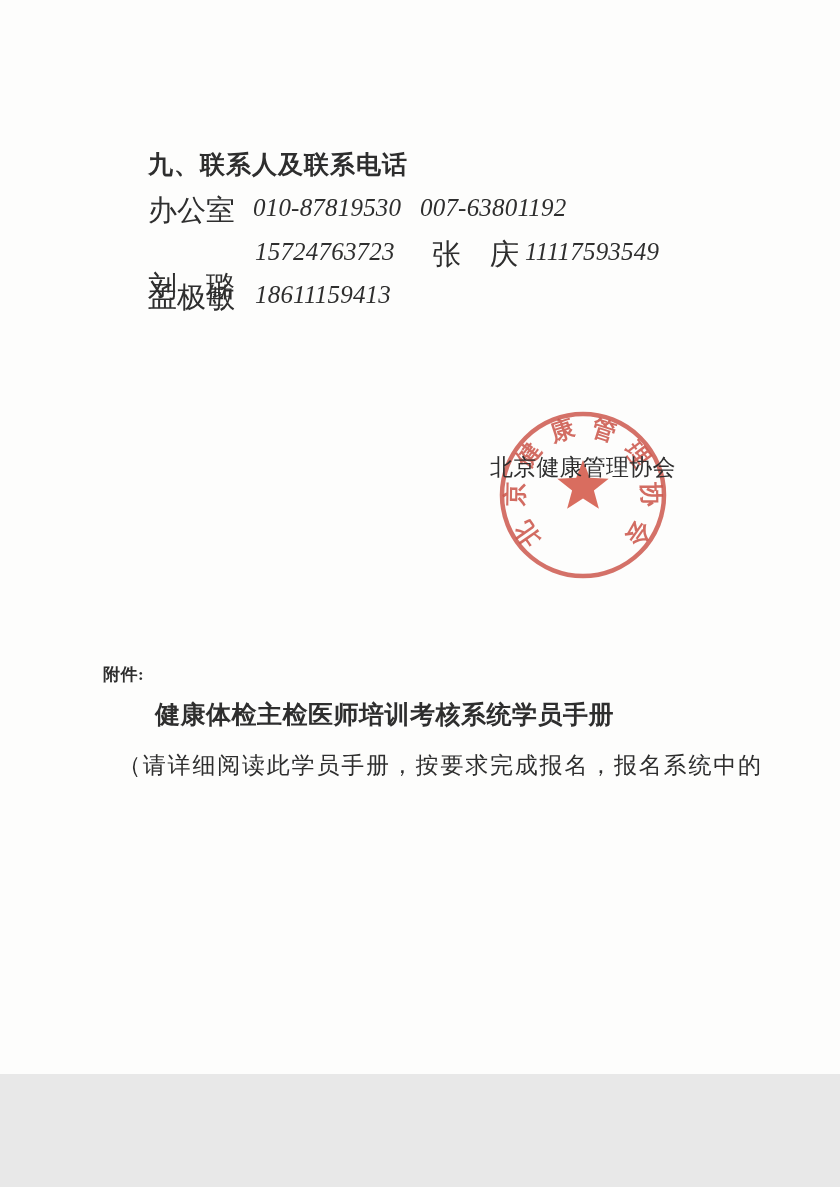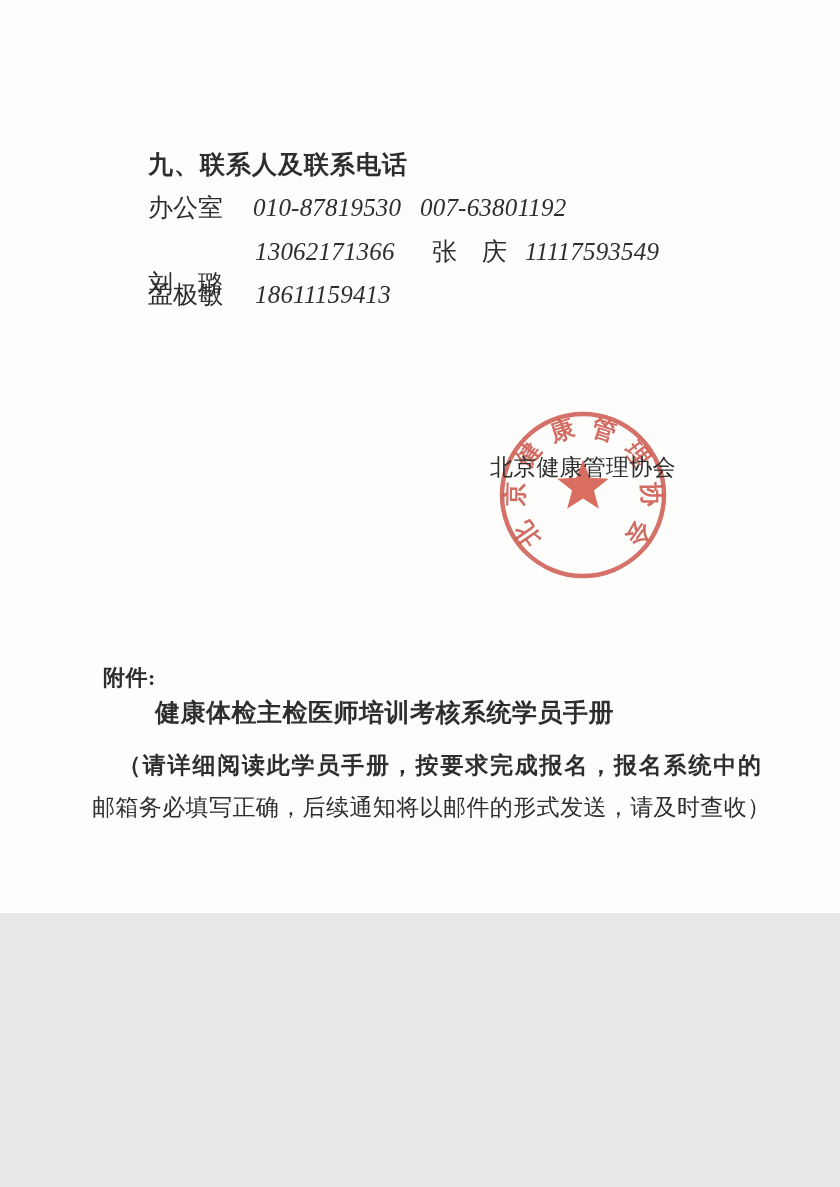--- a/index.html
+++ b/index.html
@@ -1,59 +1,59 @@
 <!DOCTYPE html>
 <html><head>
 <meta charset="utf-8">
 <style>
   html,body{margin:0;padding:0;background:#e8e8e8;}
   .page{
     position:relative;
-    width:840px;height:913px;
+    width:840px;height:1074px;
     margin:0 auto;
     background:#fdfdfc;
     overflow:hidden;
     font-family:"Liberation Serif","DejaVu Serif",serif;
     color:#2e2e2e;
   }
   .abs{position:absolute;white-space:nowrap;line-height:1.15;}
   .bold{font-weight:bold;}
   .heading{left:148px;top:151px;font-size:25px;letter-spacing:1px;}
   
   .r1{top:194px;} .r2{top:238px;} .r3{top:281px;}
-  .cseg{position:absolute;font-size:25px;}
+  .cseg{position:absolute;font-size:29px;}
   .cnum{position:absolute;font-size:25px;letter-spacing:0.2px;font-style:italic;}
   
   .stamp{left:496px;top:408px;z-index:1;mix-blend-mode:multiply;opacity:0.9;}
   
   .sig-org{left:490px;top:455px;font-size:23px;letter-spacing:0.2px;z-index:2;}
   .sig-date{left:488px;top:497px;font-size:23px;letter-spacing:0.8px;z-index:2;}
   
-  .attach-label{left:103px;top:665px;font-size:22px;letter-spacing:0.5px;}
-  .attach-title{left:155px;top:701px;font-size:25px;letter-spacing:0.5px;font-family:Liberation Mono, monospace;}
-  .note1{left:118px;top:753px;font-size:23px;letter-spacing:1.8px;font-weight:bold;}
+  .attach-label{left:103px;top:665px;font-size:17px;letter-spacing:0.5px;}
+  .attach-title{left:155px;top:701px;font-size:25px;letter-spacing:0.5px;}
+  .note1{left:118px;top:753px;font-size:23px;letter-spacing:1.8px;}
   .note2{left:92px;top:795px;font-size:23px;letter-spacing:0.4px;}
   .pagenum{left:406px;top:1102px;font-size:15px;color:#4a4a4a;letter-spacing:0;}
 </style>
 </head>
 <body>
 
 <div class="page">
 
   <div class="abs heading bold">九、联系人及联系电话</div>
 
   <div>
     <span class="cseg abs r1" style="left:148px;">办公室</span>
     <span class="cnum abs r1" style="left:253px;">010-87819530</span>
     <span class="cnum abs r1" style="left:420px;">007-63801192</span>
   </div>
 
   <div>
     <span class="cseg abs r2" style="left:148px;margin-top:32px;">刘　璐</span>
-    <span class="cnum abs r2" style="left:255px;">13062171366</span>
+    <span class="cnum abs r2" style="left:255px;">15724763723</span>
     <span class="cseg abs r2" style="left:432px;">张　庆</span>
     <span class="cnum abs r2" style="left:525px;">11117593549</span>
   </div>
 
   <div>
     <span class="cseg abs r3" style="left:148px;">孟极敏</span>
     <span class="cnum abs r3" style="left:255px;">18611159413</span>
   </div>
 
   <svg class="abs stamp" width="174" height="174" viewBox="0 0 174 174">
@@ -65,17 +65,16 @@
     <text font-size="24" fill="#c9473b" opacity="0.88" font-family="Liberation Serif, DejaVu Serif, serif" font-weight="bold">
       <textPath href="#sealArc" startOffset="50%" text-anchor="middle" textLength="285">北京健康管理协会</textPath>
     </text>
   </svg>
 
   <div class="abs sig-org">北京健康管理协会</div>
 
   <div class="abs attach-label bold">附件:</div>
   <div class="abs attach-title bold">健康体检主检医师培训考核系统学员手册</div>
   <div class="abs note1">（请详细阅读此学员手册，按要求完成报名，报名系统中的</div>
-  <div class="abs note2">邮箱务必填写正确，后续通知将以邮件的形式发送，请及时查收）</div>
 
   <div class="abs pagenum">4</div>
 
 </div>
 
 </body></html>

